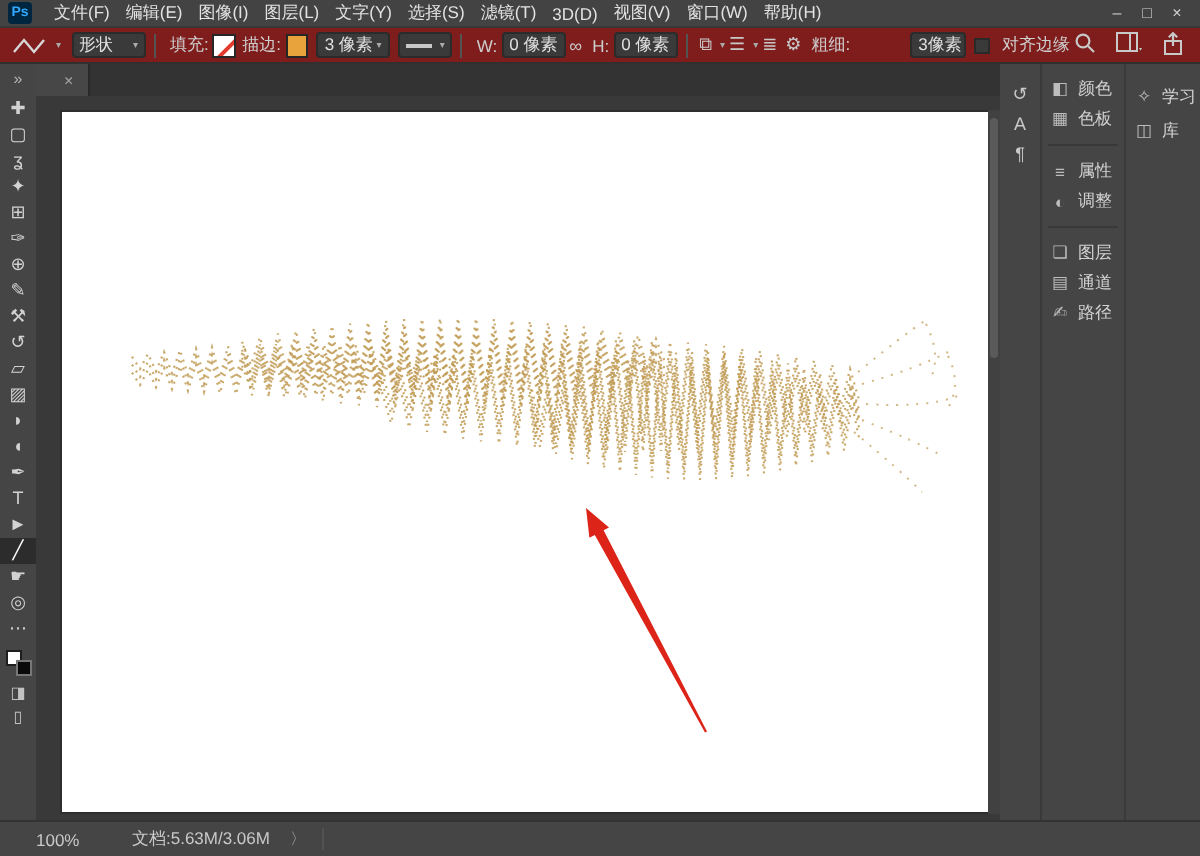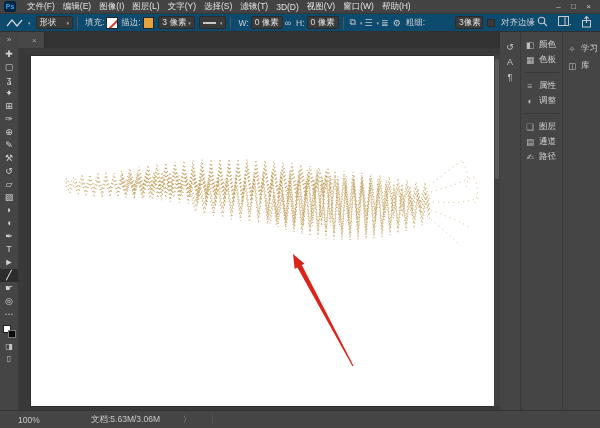--- a/index.html
+++ b/index.html
@@ -11,21 +11,21 @@
   .menubar { position:absolute; left:0; top:0; width:600px; height:14px;
     background:#434343; display:flex; align-items:center; border-bottom:1px solid #373737; }
   .ps-logo { width:12px; height:11px; margin:0 7px 0 4px; background:#00263f; color:#31a8ff;
     font-size:7px; line-height:11px; text-align:center; border-radius:2px; font-weight:bold; }
   .menus { display:flex; align-items:center; }
   .menu-item { font-size:8.5px; color:#e2e2e2; padding:0 4px; cursor:default; white-space:nowrap; }
   .win-controls { margin-left:auto; display:flex; align-items:center; margin-right:4px; }
   .win-btn { width:15px; height:12px; font-size:8px; color:#cfcfcf; text-align:center; line-height:12px; }
 
   
-  .optionsbar { position:absolute; left:0; top:14px; width:600px; height:18px; background:#0c4a6e;
+  .optionsbar { position:absolute; left:0; top:14px; width:600px; height:18px; background:#7f1d1d;
     display:flex; align-items:center; font-size:8.5px; color:#cfcfcf; border-bottom:1px solid #303030; padding-left:4px; }
   .ob-sep { width:1px; height:12px; background:#353535; margin:0 4px; border-right:1px solid #545454; }
   .ob-label { white-space:nowrap; margin:0 2px 0 3px; }
   .field { background:#3a3a3a; border:1px solid #2b2b2b; border-radius:2px; height:13px;
     display:flex; align-items:center; padding:0 3px; color:#e0e0e0; white-space:nowrap; }
   .caret { font-size:5px; color:#aaa; margin-left:2px; }
   .swatch { width:12px; height:12px; border:1px solid #262626; }
   .swatch-none { background:#fff; position:relative; overflow:hidden; }
   .swatch-none::after { content:""; position:absolute; left:-2px; top:5px; width:18px; height:2px;
     background:#e23b2e; transform:rotate(-45deg); }
@@ -66,23 +66,23 @@
   .dock-colB { width:42px; border-right:1px solid #3a3a3a; padding-top:5px; }
   .dock-item { height:15px; display:flex; align-items:center; padding-left:4px; gap:4px; cursor:default; }
   .dock-ic { font-size:8.5px; color:#bdbdbd; width:10px; text-align:center; }
   .dock-label { font-size:8.5px; color:#d2d2d2; white-space:nowrap; }
   .group-div { height:1px; background:#393939; margin:5px 3px; }
   .dock-colC { width:37px; padding-top:8px; }
   .dock-colC .dock-item { height:17px; }
 
   
   .statusbar { position:absolute; left:0; top:410px; width:600px; height:18px; background:#454545;
-    border-top:1px solid #333; display:flex; align-items:center; font-size:8.5px; color:#c9c9c9;gap:13px; }
+    border-top:1px solid #333; display:flex; align-items:center; font-size:8.5px; color:#c9c9c9; }
   .status-zoom { margin-left:18px; width:32px; }
-  .status-doc { margin-left:28px; }
+  .status-doc { margin-left:16px; }
   .status-chevron { margin-left:10px; color:#a8a8a8; font-size:8px; }
   .status-div { width:1px; height:11px; background:#363636; margin-left:8px; border-right:1px solid #525252; }
 </style>
 </head>
 <body>
 
 <div id="app">
 
   <div class="menubar">
     <div class="ps-logo">Ps</div>

